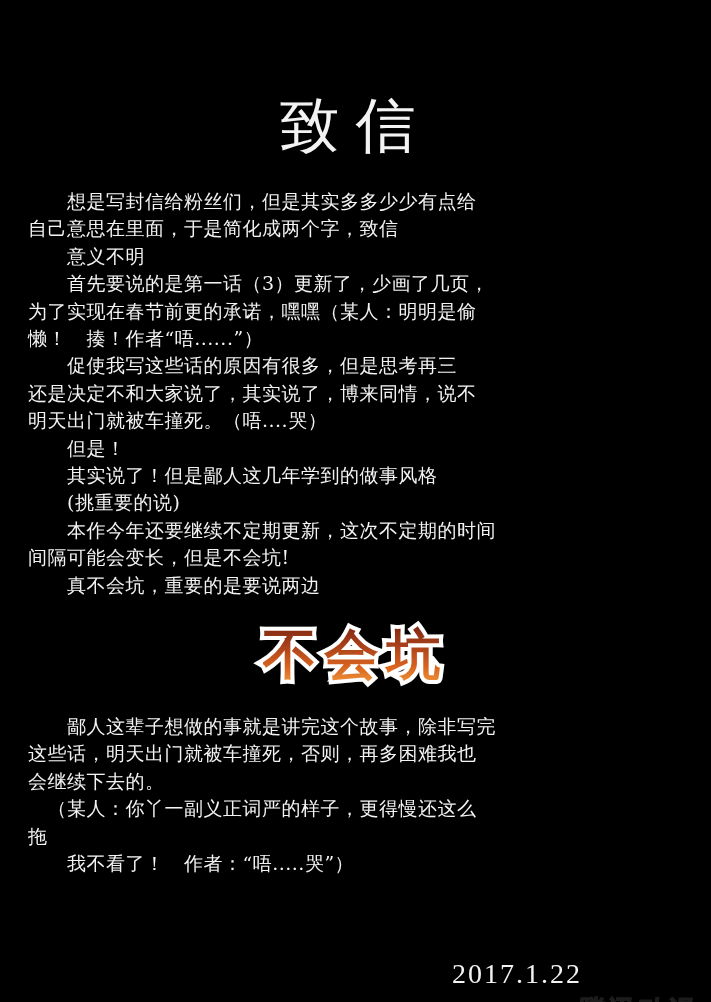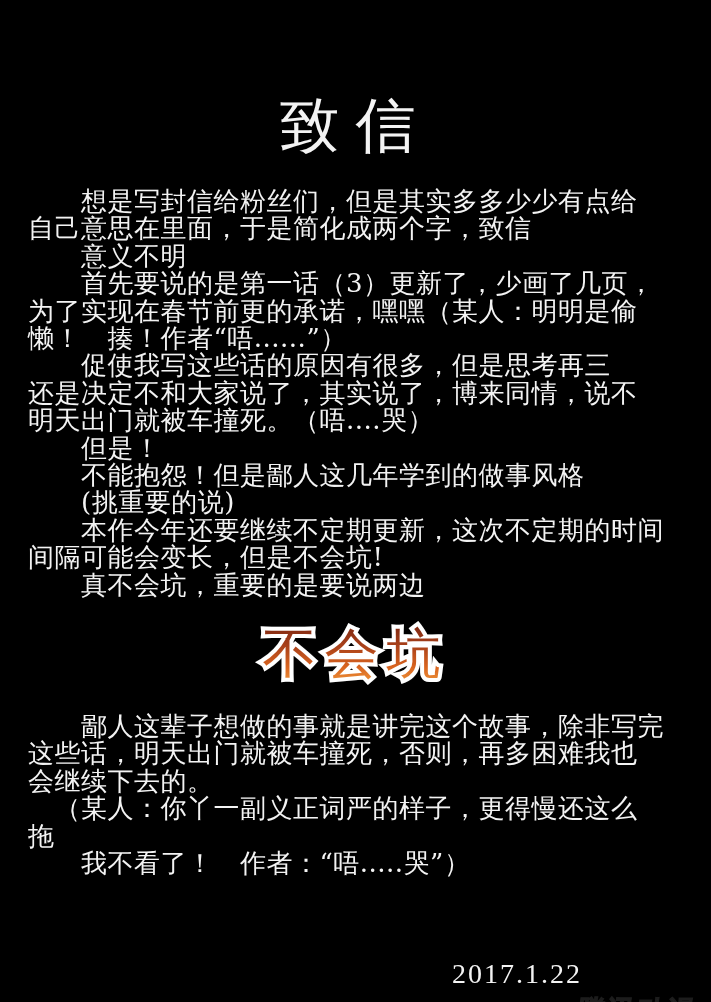--- a/index.html
+++ b/index.html
@@ -26,39 +26,39 @@
     text-align: center;
     font-size: 60px;
     font-weight: 500;
     letter-spacing: 16px;
     color: var(--text, #f3f3f3);
   }
   .body {
     position: absolute;
     left: 28px;
     right: 18px;
-    font-size: 26px;
+    font-size: 19px;
     line-height: 27.4px;
     letter-spacing: 0.5px;
   }
   .body1 { top: 144px; }
   .body2 { top: 669px; }
   .line {
     white-space: pre-wrap;
     min-height: 27.4px;
   }
   .highlight {
     position: absolute;
     top: 574px;
     left: 0;
     width: 100%;
     display: grid;
     justify-content: center;
     font-size: 54px;
-    font-weight: 400;
+    font-weight: 700;
     letter-spacing: 8px;
     line-height: 72px;
     text-align: center;
   }
   .hl-outline {
     grid-area: 1 / 1;
     color: var(--highlight_outline, #ffffff);
     -webkit-text-stroke: 8px var(--highlight_outline, #ffffff);
     text-shadow:
       0 0 3px var(--highlight_outline, #ffffff),
@@ -110,21 +110,21 @@
     <div class="line">　　想是写封信给粉丝们，但是其实多多少少有点给</div>
     <div class="line">自己意思在里面，于是简化成两个字，致信</div>
     <div class="line">　　意义不明</div>
     <div class="line">　　首先要说的是第一话（3）更新了，少画了几页，</div>
     <div class="line">为了实现在春节前更的承诺，嘿嘿（某人：明明是偷</div>
     <div class="line">懒！　揍！作者“唔......”）</div>
     <div class="line">　　促使我写这些话的原因有很多，但是思考再三</div>
     <div class="line">还是决定不和大家说了，其实说了，博来同情，说不</div>
     <div class="line">明天出门就被车撞死。（唔....哭）</div>
     <div class="line">　　但是！</div>
-    <div class="line">　　不能抱怨！但是鄙人这几年学到的做事风格</div>
+    <div class="line">　　其实说了！但是鄙人这几年学到的做事风格</div>
     <div class="line">　　(挑重要的说)</div>
     <div class="line">　　本作今年还要继续不定期更新，这次不定期的时间</div>
     <div class="line">间隔可能会变长，但是不会坑!</div>
     <div class="line">　　真不会坑，重要的是要说两边</div>
   </div>
 
   <div class="highlight">
     <span class="hl-outline">不会坑</span>
     <span class="hl-fill">不会坑</span>
   </div>

